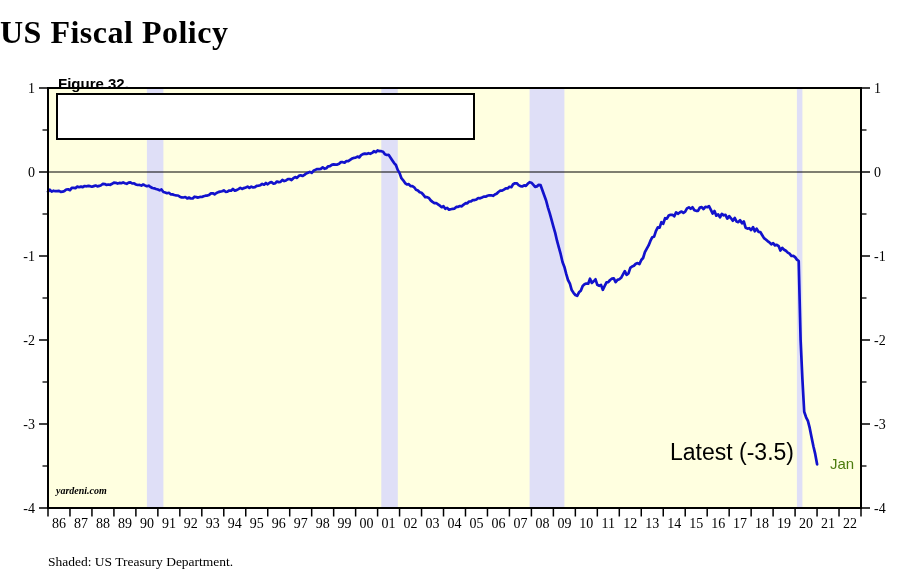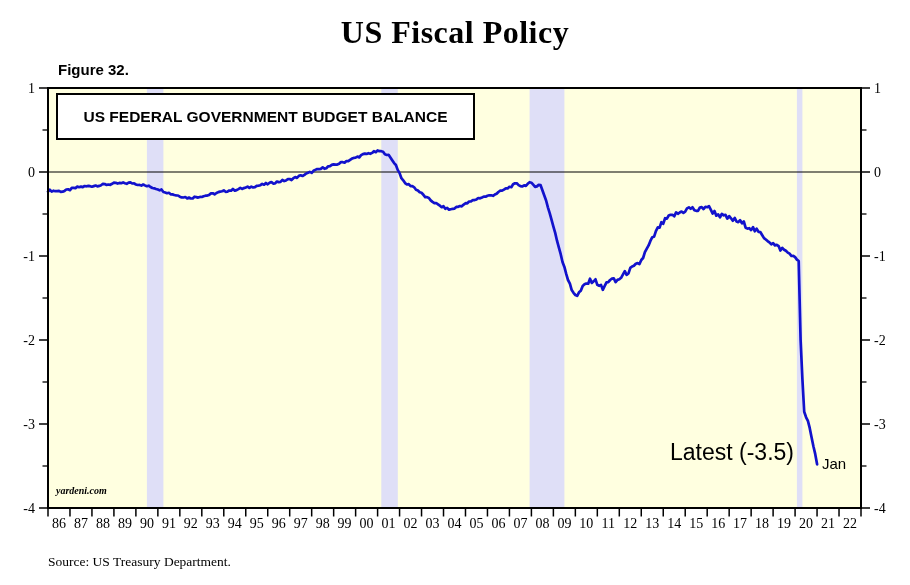--- a/index.html
+++ b/index.html
@@ -1,22 +1,22 @@
 <!DOCTYPE html>
 <html><head>
 <meta charset="utf-8">
 <style>
   html,body{margin:0;padding:0;background:#fff;}
   #page{position:relative;width:910px;height:585px;background:#ffffff;overflow:hidden;
         font-family:"Liberation Sans",sans-serif;}
   #chart-svg{position:absolute;left:0;top:0;}
   .abs{position:absolute;}
-  #chart-title{left:0;top:14px;width:910px;text-align:center;
+  #chart-title{left:0;top:14px;width:910px;text-align:left;
     font-family:"Liberation Serif",serif;font-weight:bold;font-size:32px;color:#000;letter-spacing:.5px;}
-  #figure-label{left:58px;top:61px;font-size:15px;font-weight:bold;color:#000;}
+  #figure-label{left:58px;top:75px;font-size:15px;font-weight:bold;color:#000;}
   #legend-box{left:56px;top:93px;width:419px;height:47px;background:#ffffff;border:2px solid #000;
     display:flex;flex-direction:column;justify-content:center;align-items:center;box-sizing:border-box;}
   #legend-box .lg{font-size:15.5px;font-weight:bold;line-height:20px;color:#000;white-space:nowrap;}
   #latest-label{left:670px;top:439px;font-size:23px;color:#000;}
   #jan-label{left:822px;top:455px;font-size:15px;color:#2222cc;}
   #watermark{left:56px;top:485px;font-family:"Liberation Serif",serif;font-style:italic;font-weight:bold;
     font-size:10px;color:#000;}
   #note-line{left:48px;top:540px;font-family:"Liberation Serif",serif;font-size:13.5px;color:#000;line-height:14.5px;}
   #source-line{left:48px;top:554.5px;font-family:"Liberation Serif",serif;font-size:13.5px;color:#000;line-height:14.5px;}
 </style>
@@ -143,24 +143,23 @@
       <text x="806.1" y="527.5" text-anchor="middle" font-size="14" font-family="&quot;Liberation Serif&quot;,serif" fill="#000000">20</text>
       <text x="828.0" y="527.5" text-anchor="middle" font-size="14" font-family="&quot;Liberation Serif&quot;,serif" fill="#000000">21</text>
       <text x="850.0" y="527.5" text-anchor="middle" font-size="14" font-family="&quot;Liberation Serif&quot;,serif" fill="#000000">22</text>
     </svg>
 
   <div id="chart-title" class="abs">US Fiscal Policy</div>
 
   <div id="figure-label" class="abs">Figure 32.</div>
 
   <div id="legend-box" class="abs">
-    <div class="lg">US FEDERAL GOVERNMENT BUDGET BALANCE</div>
   </div>
 
   <div id="latest-label" class="abs">Latest (-3.5)</div>
 
-  <div id="jan-label" class="abs" style="color: #000000;">Jan</div>
+  <div id="jan-label" class="abs" style="color: #4d7c0f; margin-left: 8px;">Jan</div>
 
   <div id="watermark" class="abs">yardeni.com</div>
 
-  <div id="source-line" class="abs">Source: US Treasury Department.</div>
+  <div id="source-line" class="abs">Shaded: US Treasury Department.</div>
 
 </div>
 
 </body></html>

